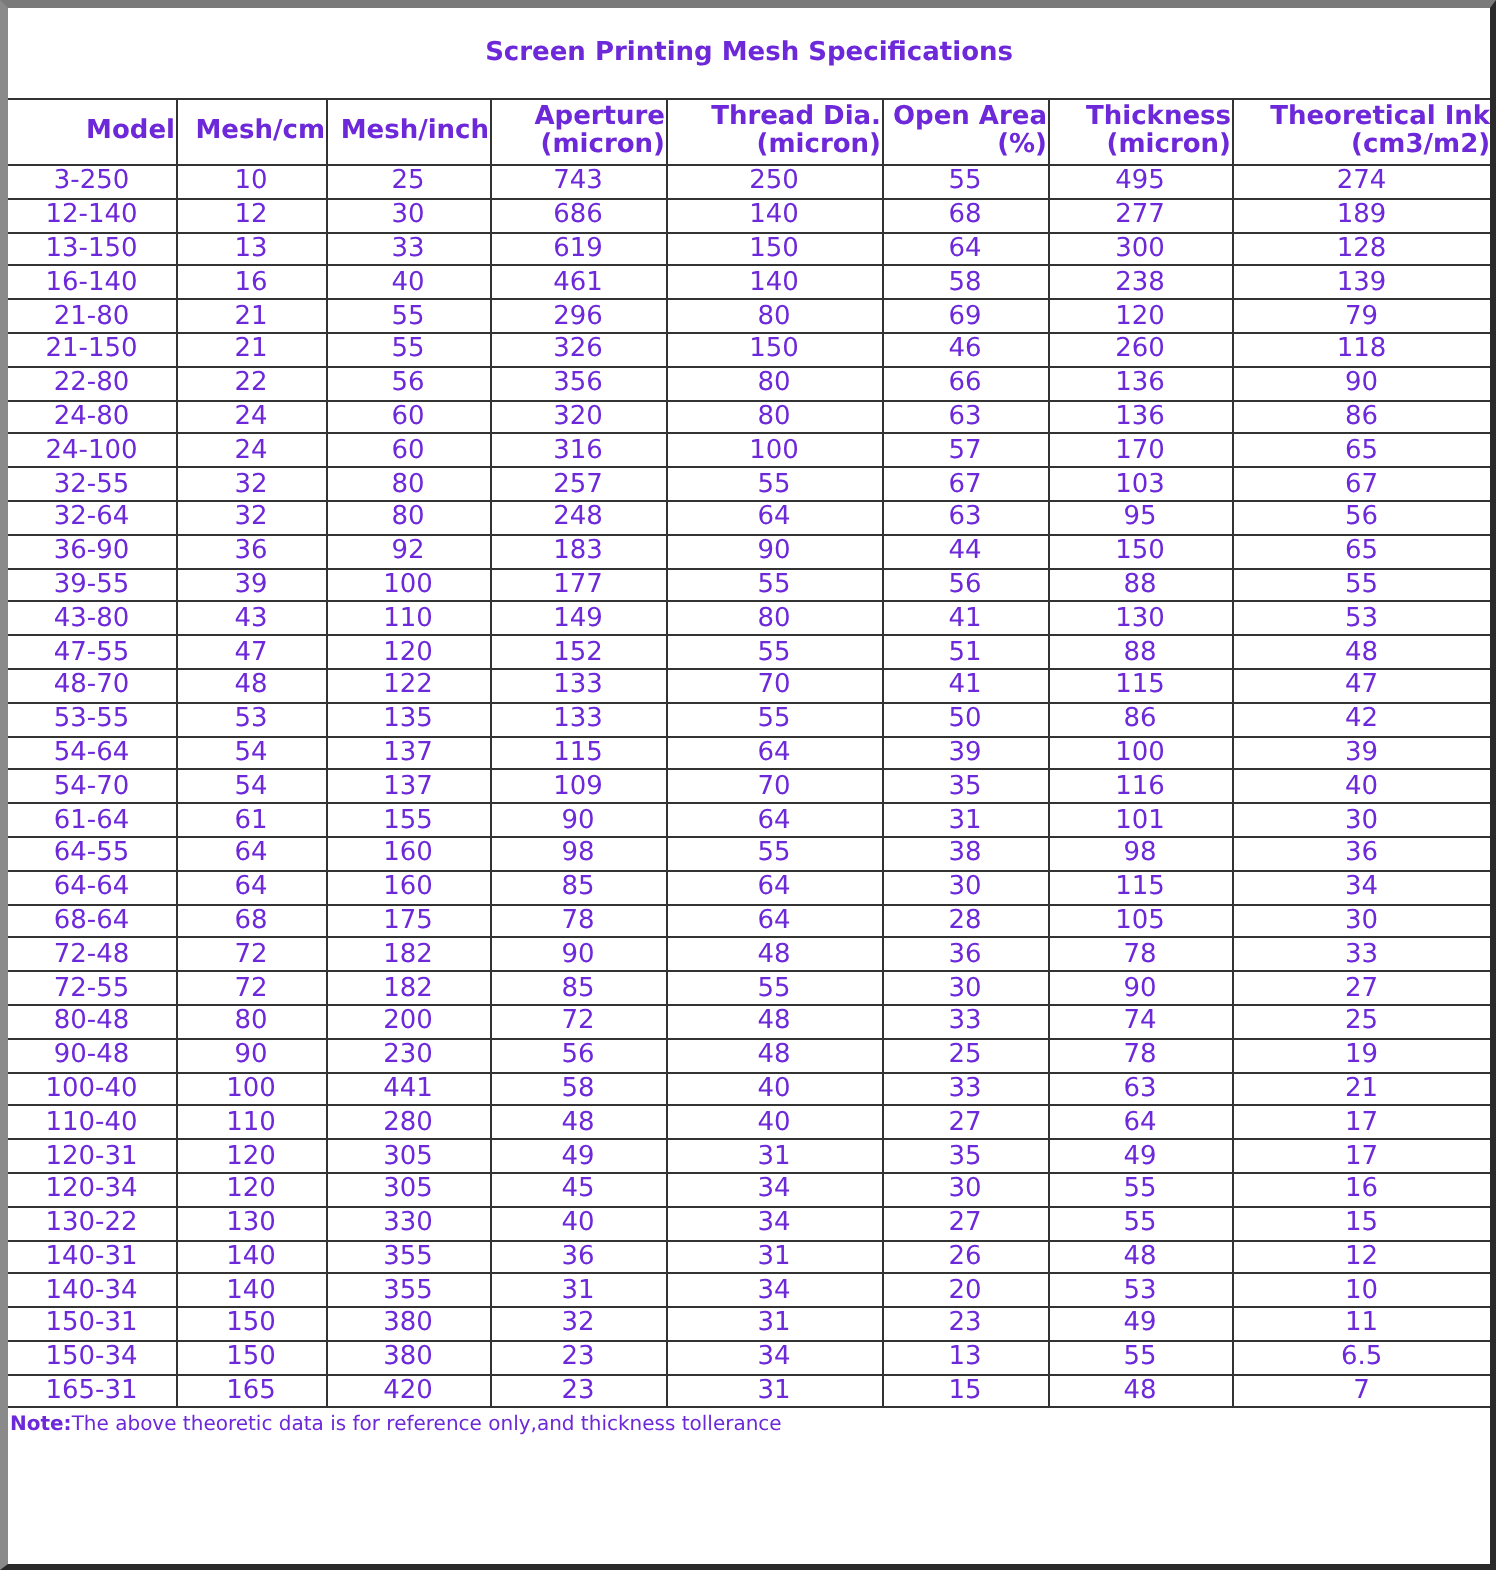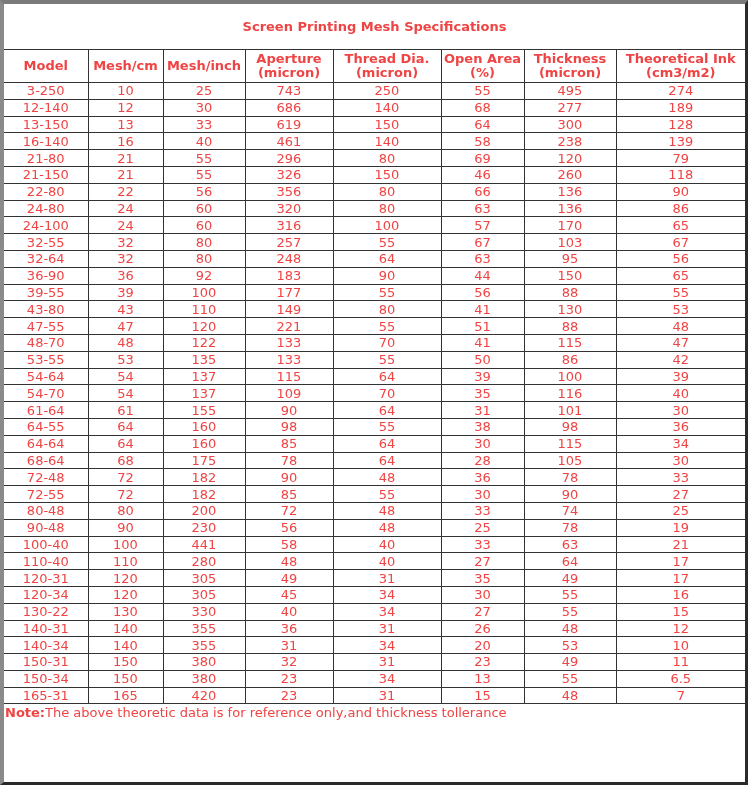--- a/index.html
+++ b/index.html
@@ -11,21 +11,21 @@
       border-left: 4px solid #8a8a8a;
       border-right: 3px solid #2a2a2a;
       border-bottom: 3px solid #2a2a2a;
       background: #fff;
     }
     table {
       border-collapse: collapse;
       width: 741px;
       table-layout: fixed;
       font-family: "DejaVu Sans", sans-serif;
-      color: #ef4444;
+      color: #6d28d9;
     }
     td, th {
       border: 1px solid #333;
       text-align: center;
       padding: 0;
       font-weight: normal;
       font-size: 13px;
       line-height: 15px;
       height: 15.8px;
       white-space: nowrap;
@@ -38,24 +38,25 @@
       border-top: none;
       border-left: none;
       border-right: none;
     }
     th.hdr {
       font-weight: bold;
       font-size: 13px;
       line-height: 14px;
       height: 32px;
       white-space: normal;
+      text-align: right;
     }
     .note-cell {
       text-align: left;
-      font-size: 13px;
+      font-size: 10px;
       height: 16px;
       border-left: none; border-right: none; border-bottom: none;
       padding-left: 1px;
     }
     .note-cell b { font-weight: bold; }
     td:first-child, th:first-child { border-left: none; }
     td:last-child, th:last-child { border-right: none; }
   </style>
 </head>
 <body>
@@ -246,21 +247,21 @@
           <td>149</td>
           <td>80</td>
           <td>41</td>
           <td>130</td>
           <td>53</td>
         </tr>
         <tr>
           <td>47-55</td>
           <td>47</td>
           <td>120</td>
-          <td>221</td>
+          <td>152</td>
           <td>55</td>
           <td>51</td>
           <td>88</td>
           <td>48</td>
         </tr>
         <tr>
           <td>48-70</td>
           <td>48</td>
           <td>122</td>
           <td>133</td>

